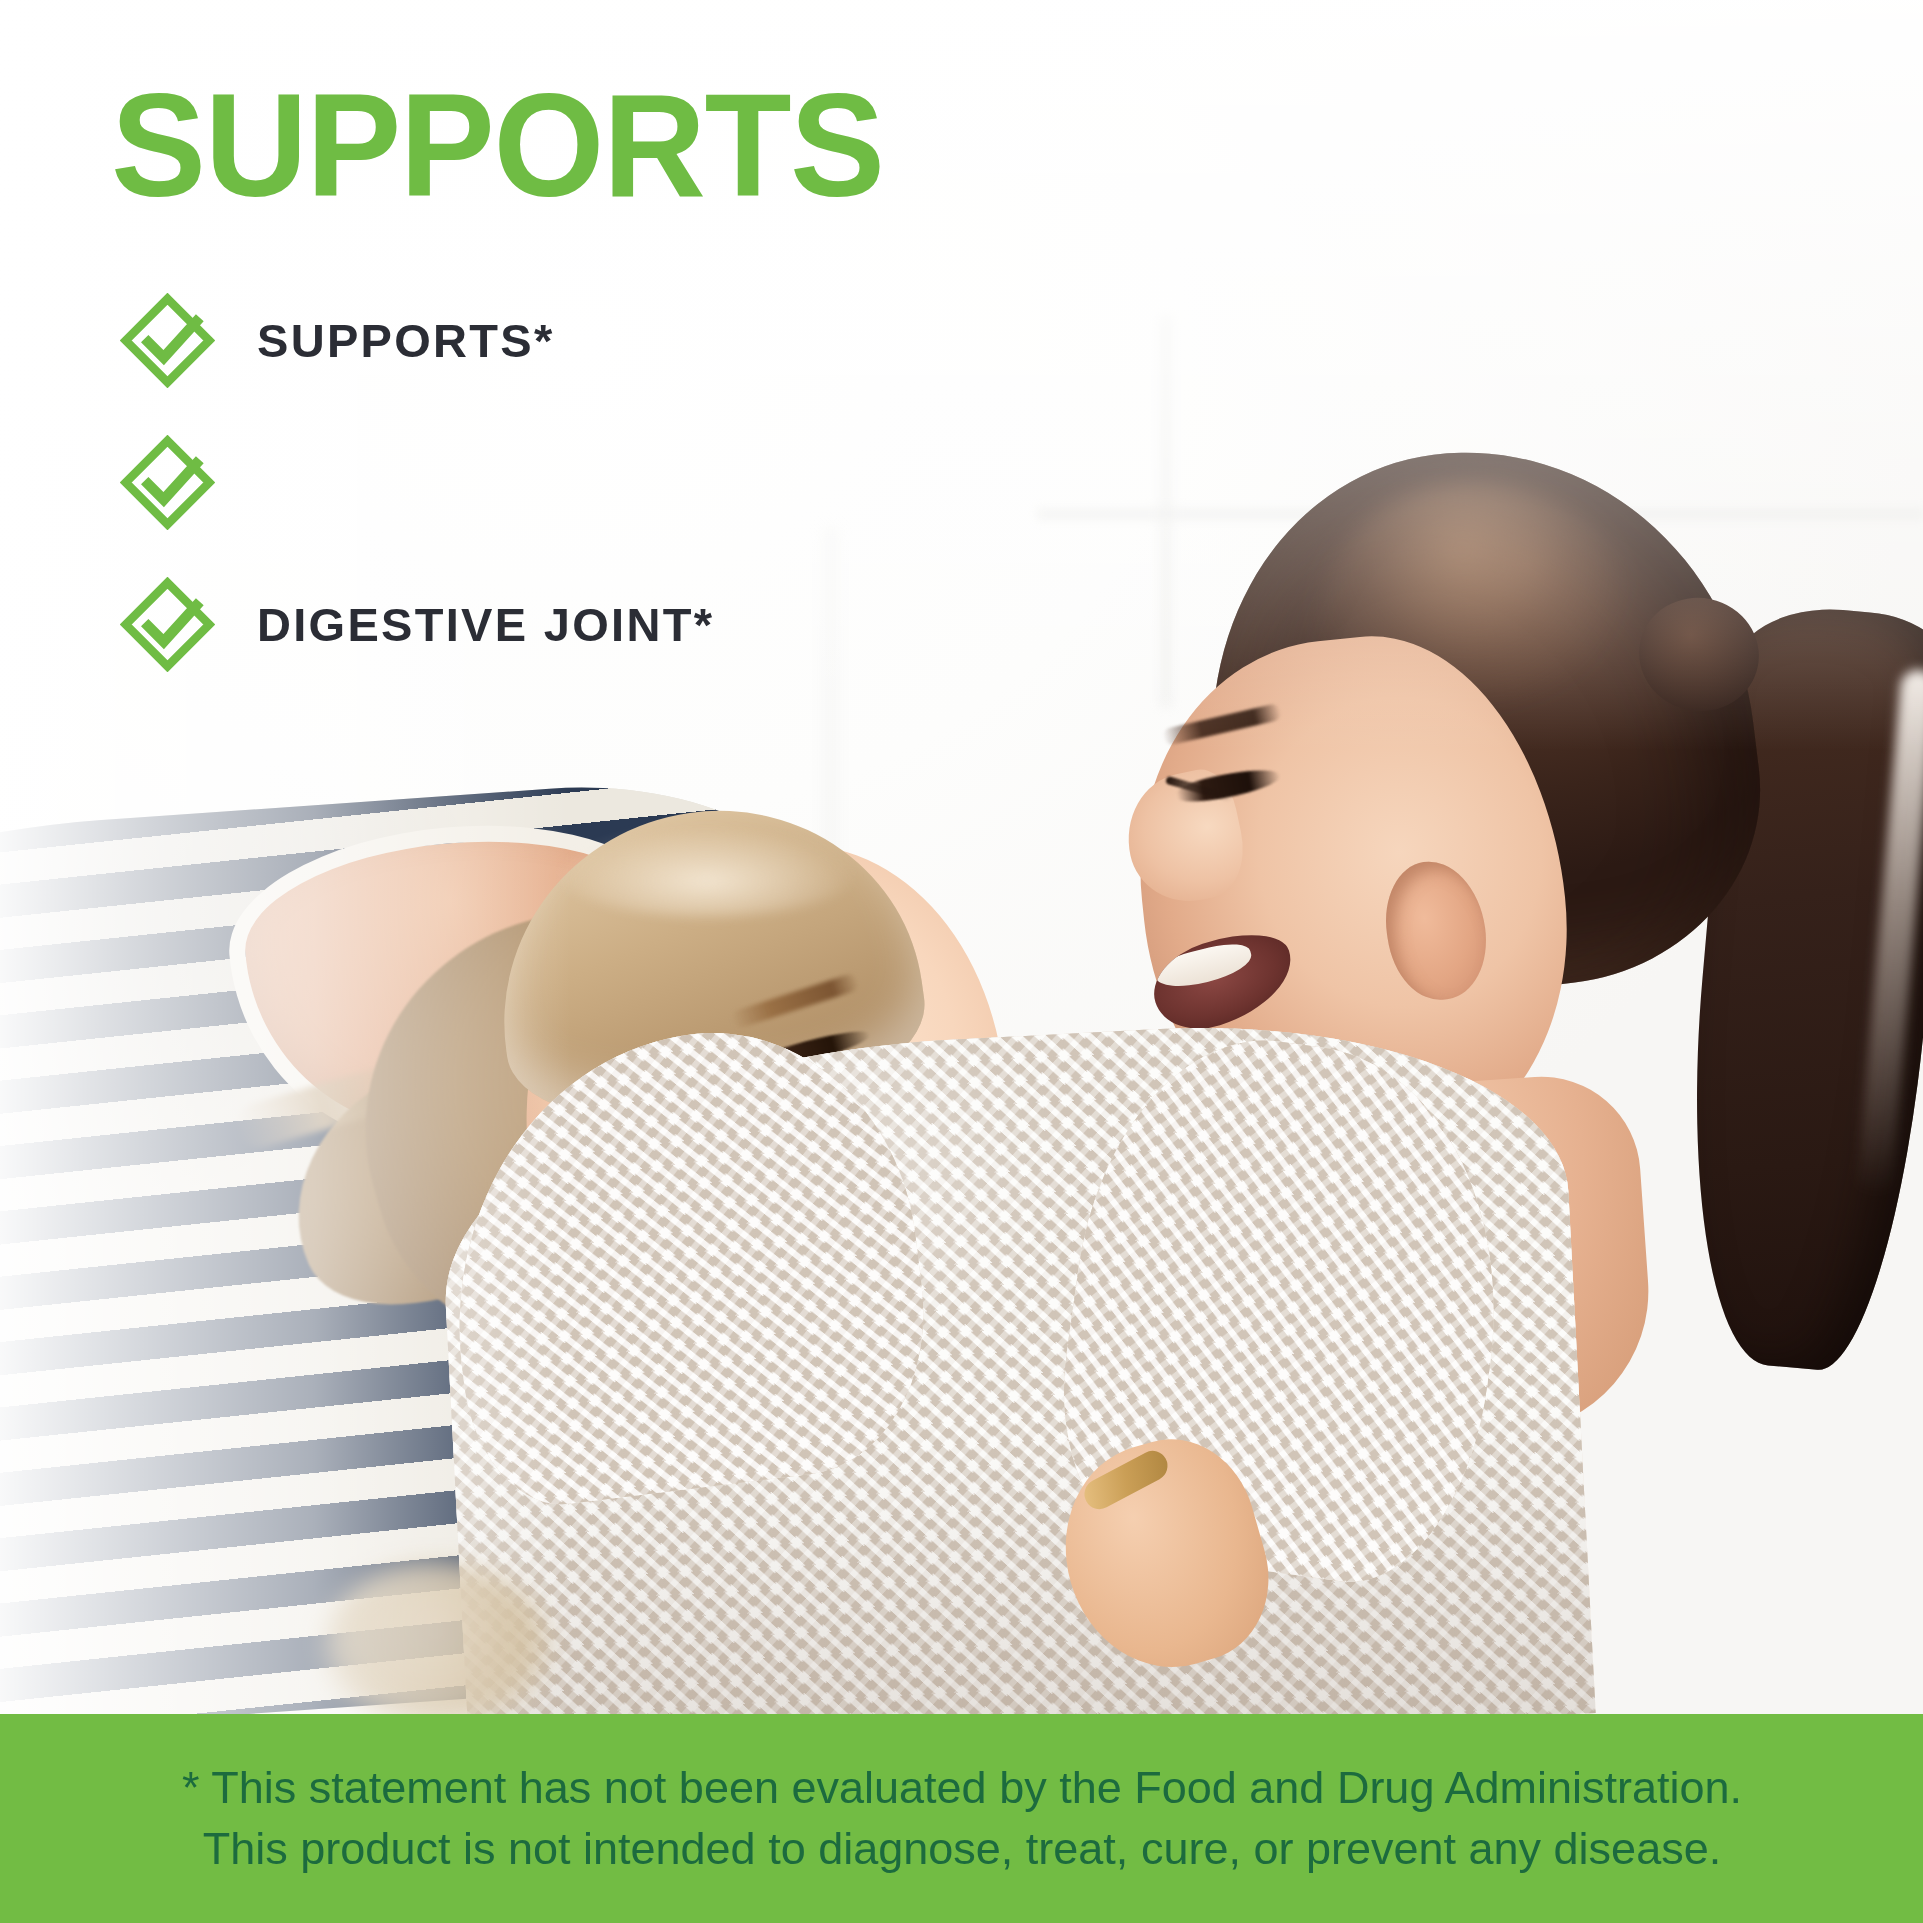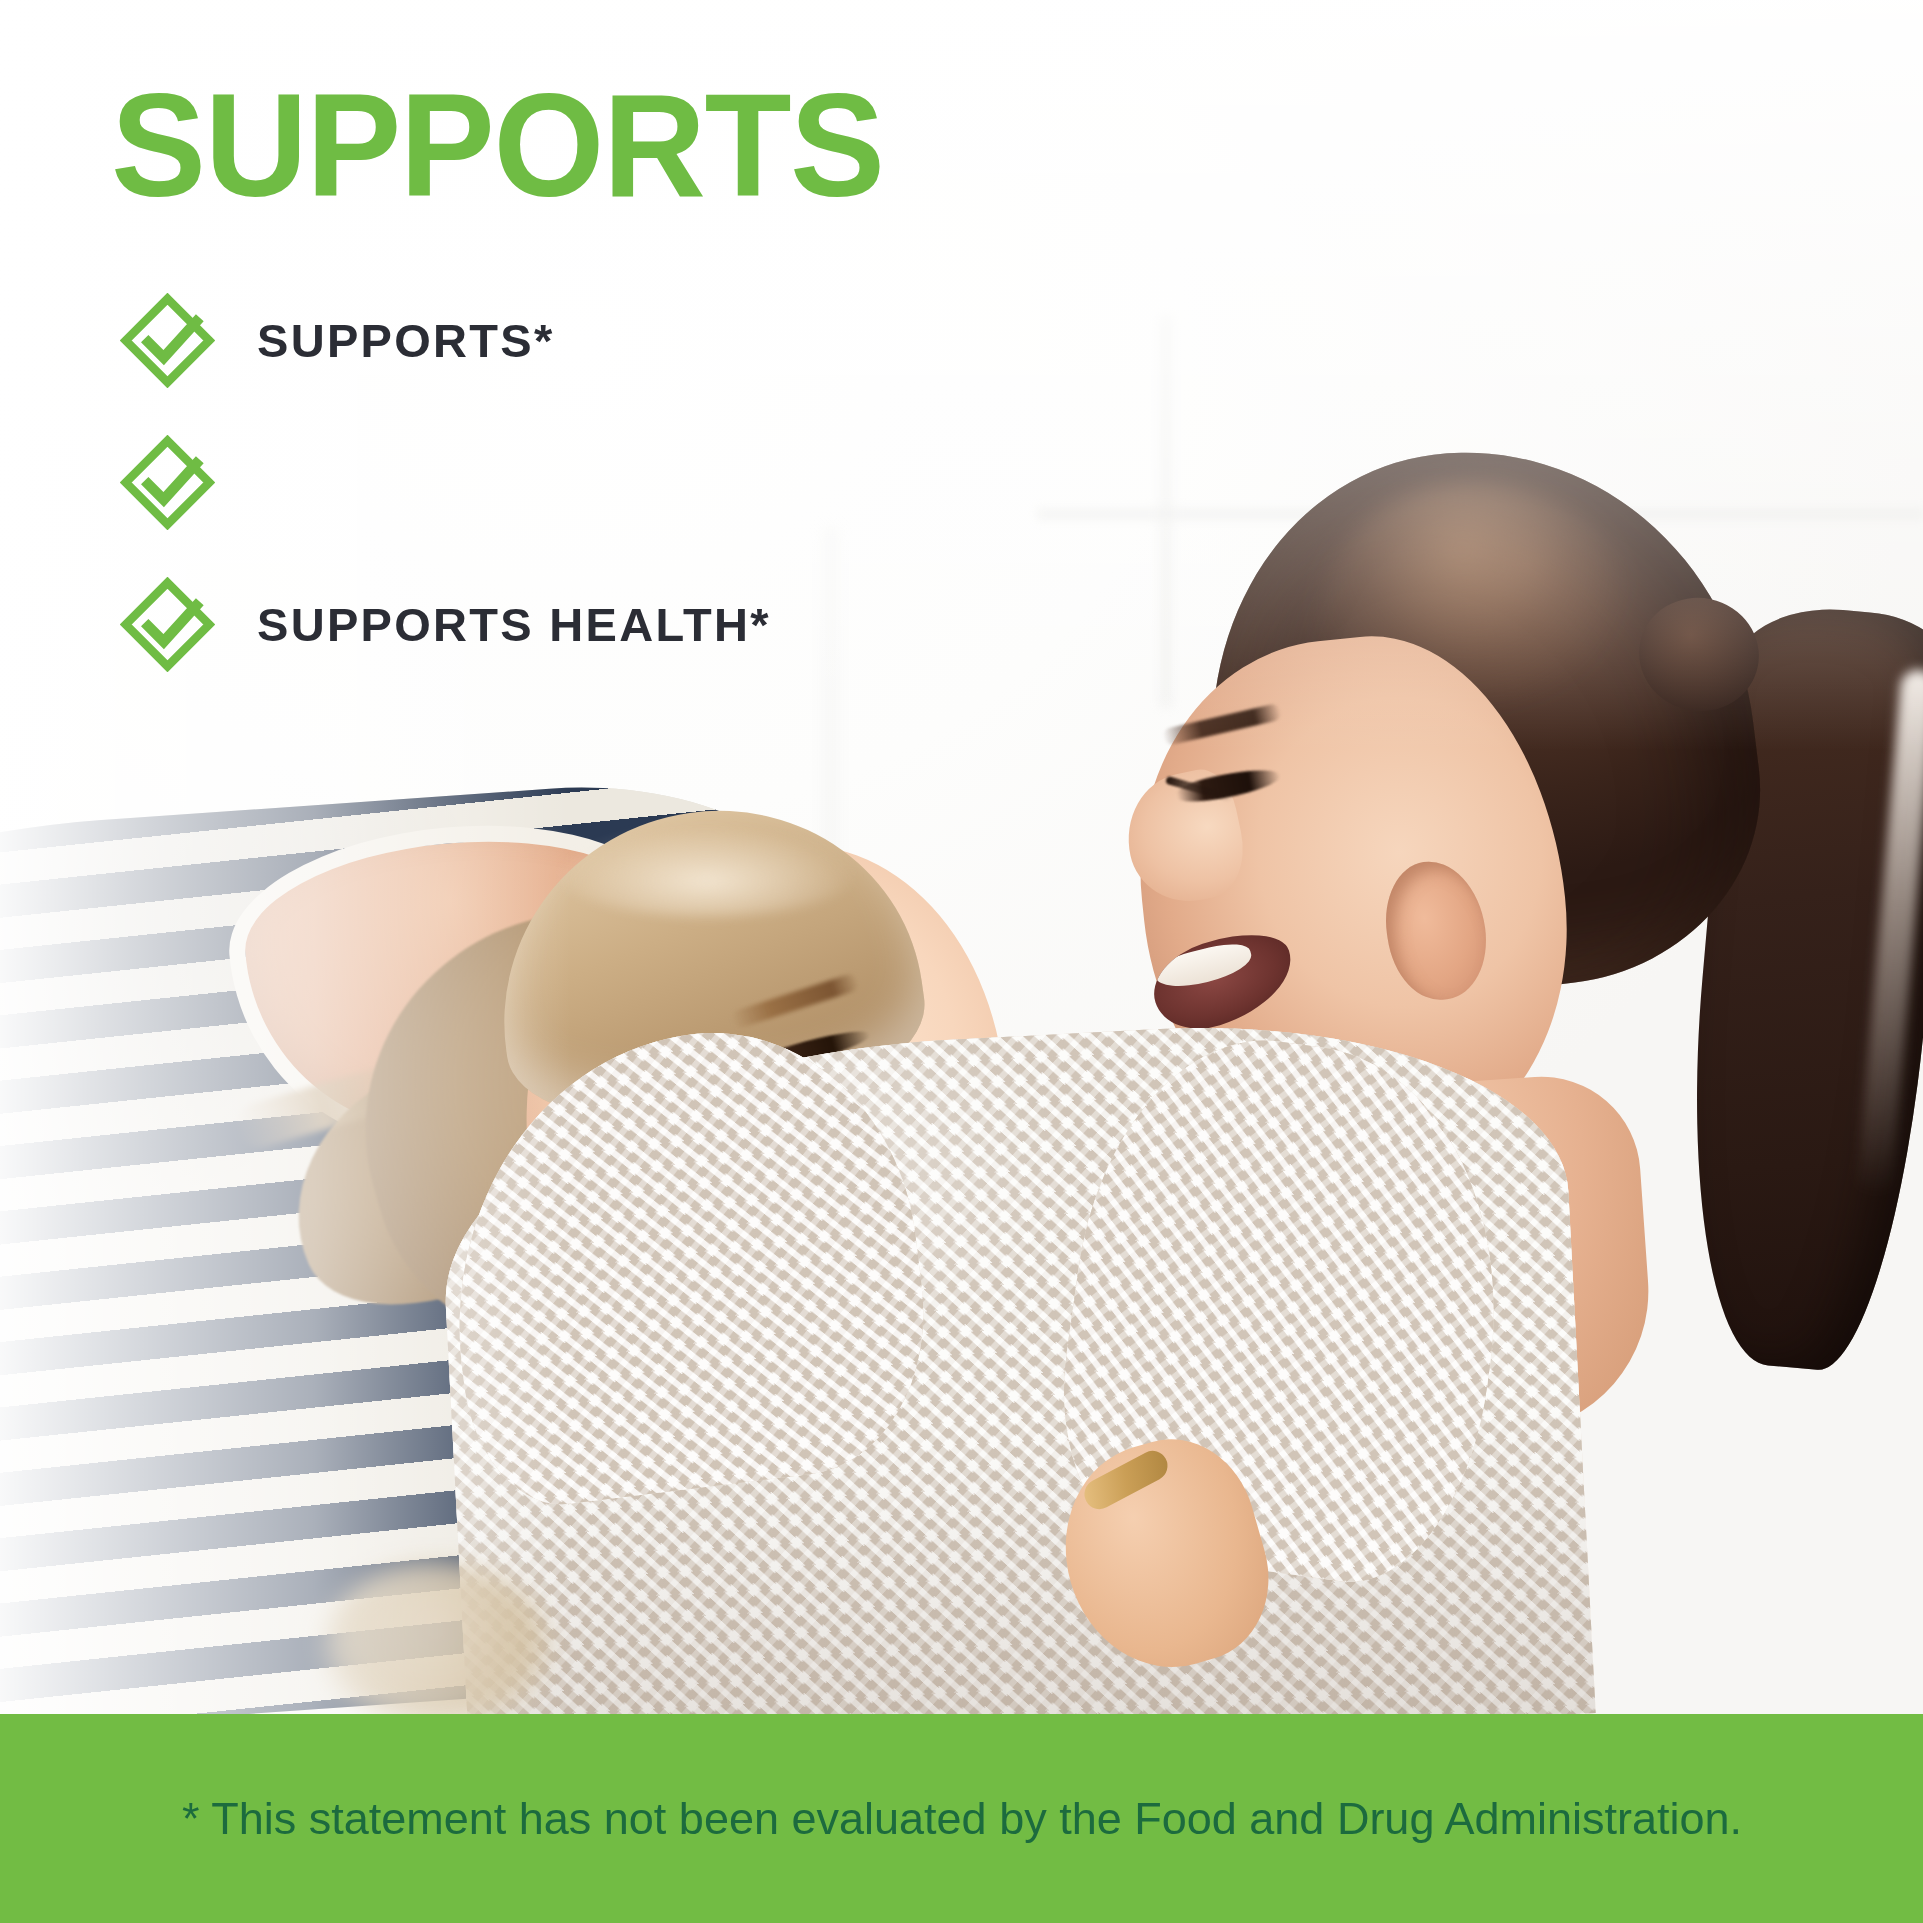--- a/index.html
+++ b/index.html
@@ -696,24 +696,25 @@
         </span>
       </div>
 
       <div class="benefit-row">
         <span class="check-icon">
           <svg viewBox="0 0 100 100" width="95" height="95" aria-hidden="true">
             <path d="M50 6 L94 50 L50 94 L6 50 Z" fill="none" stroke="#6FBC44" stroke-width="9" stroke-linejoin="miter"></path>
             <path d="M26 48 L46 68 L84 26" fill="none" stroke="#6FBC44" stroke-width="11" stroke-linecap="butt" stroke-linejoin="miter"></path>
           </svg>
         </span>
-        <span class="benefit-label">SUPPORTS HEALTH*</span>
+        <span class="benefit-label">DIGESTIVE JOINT*</span>
       </div>
 
     </div>
 
     <div class="disclaimer-bar">
       <div class="disclaimer-line">* This statement has not been evaluated by the Food and Drug Administration.</div>
+      <div class="disclaimer-line">This product is not intended to diagnose, treat, cure, or prevent any disease.</div>
     </div>
 
   </div>
 </div>
 
 
 </body></html>

